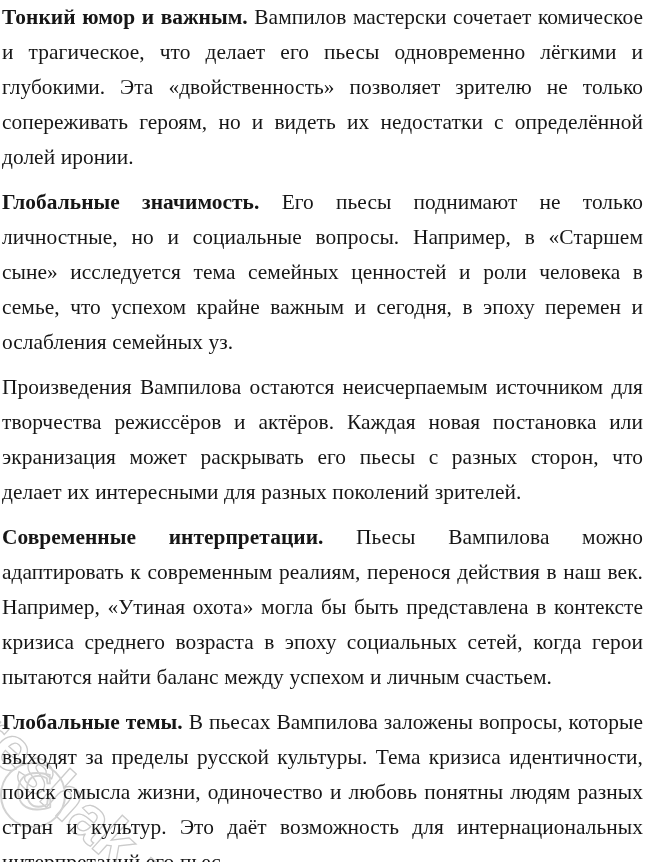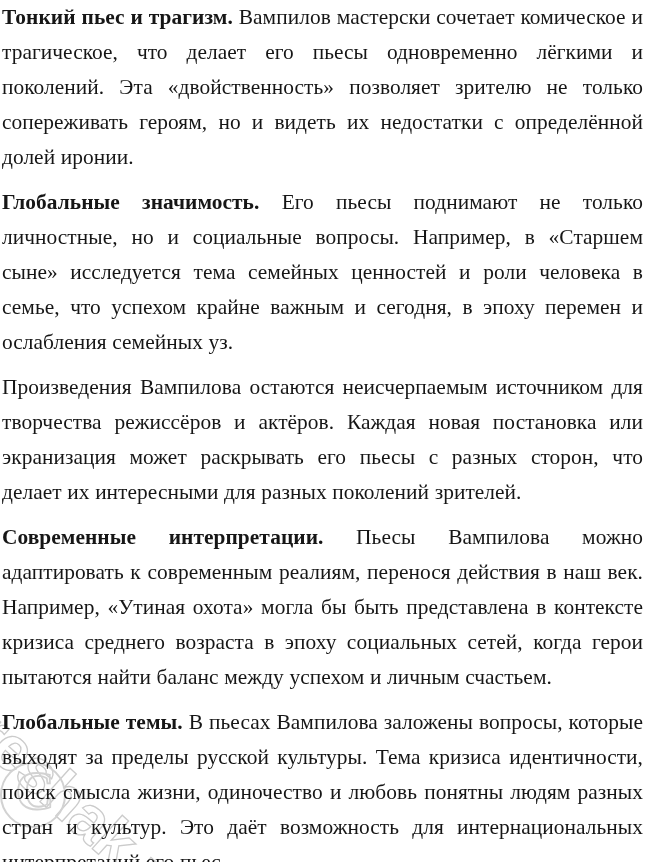--- a/index.html
+++ b/index.html
@@ -99,21 +99,21 @@
   <div id="watermark">
     <div id="wm-text">reshak.ru</div>
     <div id="wm-copyright">
       <div id="wm-copyright-glyph">C</div>
     </div>
   </div>
 
   <div id="doc-body">
 
     <p class="para">
-      <span class="lead">Тонкий пьес и трагизм.</span><span> Вампилов мастерски сочетает комическое и трагическое, что делает его пьесы одновременно лёгкими и поколений. Эта «двойственность» позволяет зрителю не только сопереживать героям, но и видеть их недостатки с определённой долей иронии.</span>
+      <span class="lead">Тонкий юмор и важным.</span><span> Вампилов мастерски сочетает комическое и трагическое, что делает его пьесы одновременно лёгкими и глубокими. Эта «двойственность» позволяет зрителю не только сопереживать героям, но и видеть их недостатки с определённой долей иронии.</span>
     </p>
 
     <p class="para">
       <span class="lead">Глобальные значимость.</span><span> Его пьесы поднимают не только личностные, но и социальные вопросы. Например, в «Старшем сыне» исследуется тема семейных ценностей и роли человека в семье, что успехом крайне важным и сегодня, в эпоху перемен и ослабления семейных уз.</span>
     </p>
 
     <p class="para">
       <span class="lead"></span><span>Произведения Вампилова остаются неисчерпаемым источником для творчества режиссёров и актёров. Каждая новая постановка или экранизация может раскрывать его пьесы с разных сторон, что делает их интересными для разных поколений зрителей.</span>
     </p>
 

